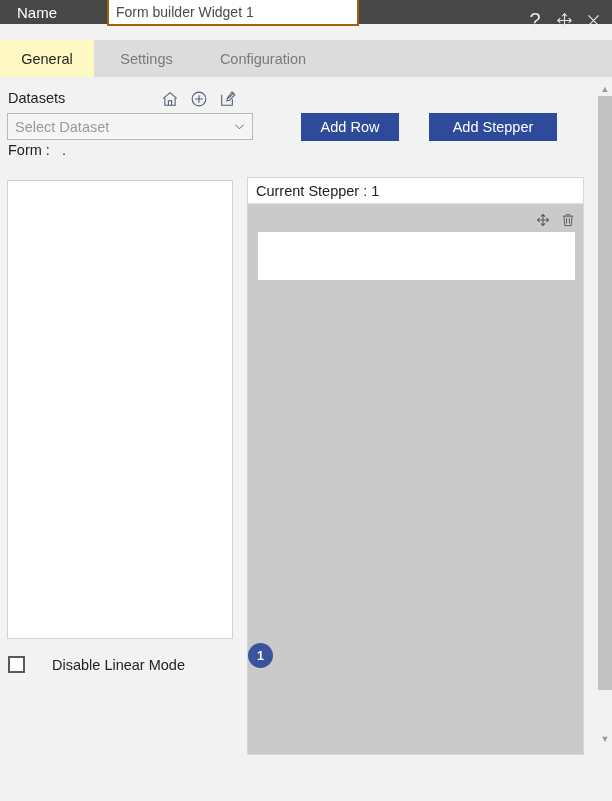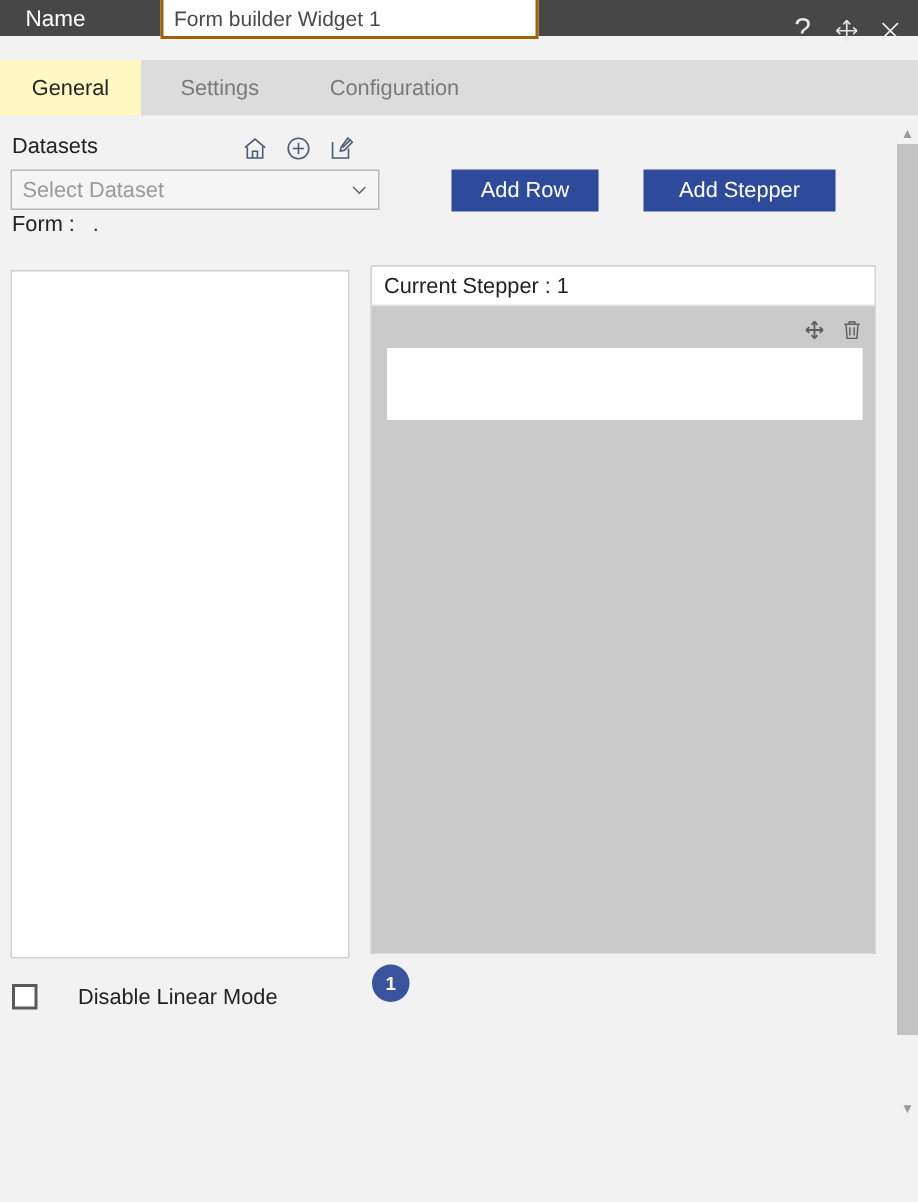--- a/index.html
+++ b/index.html
@@ -212,21 +212,21 @@
     font-size: 14.5px;
     color: #222222;
     user-select: none;
   }
 
   
   .stepper-panel {
     position: absolute;
     left: 247px; top: 100px;
     width: 337px;
-    height: 459px;
+    height: 578px;
     border: 1px solid #d6d6d6;
     background: #cacaca;
   }
   .stepper-header {
     height: 26px;
     background: #ffffff;
     display: flex;
     align-items: center;
     padding-left: 8px;
     font-size: 14.5px;

